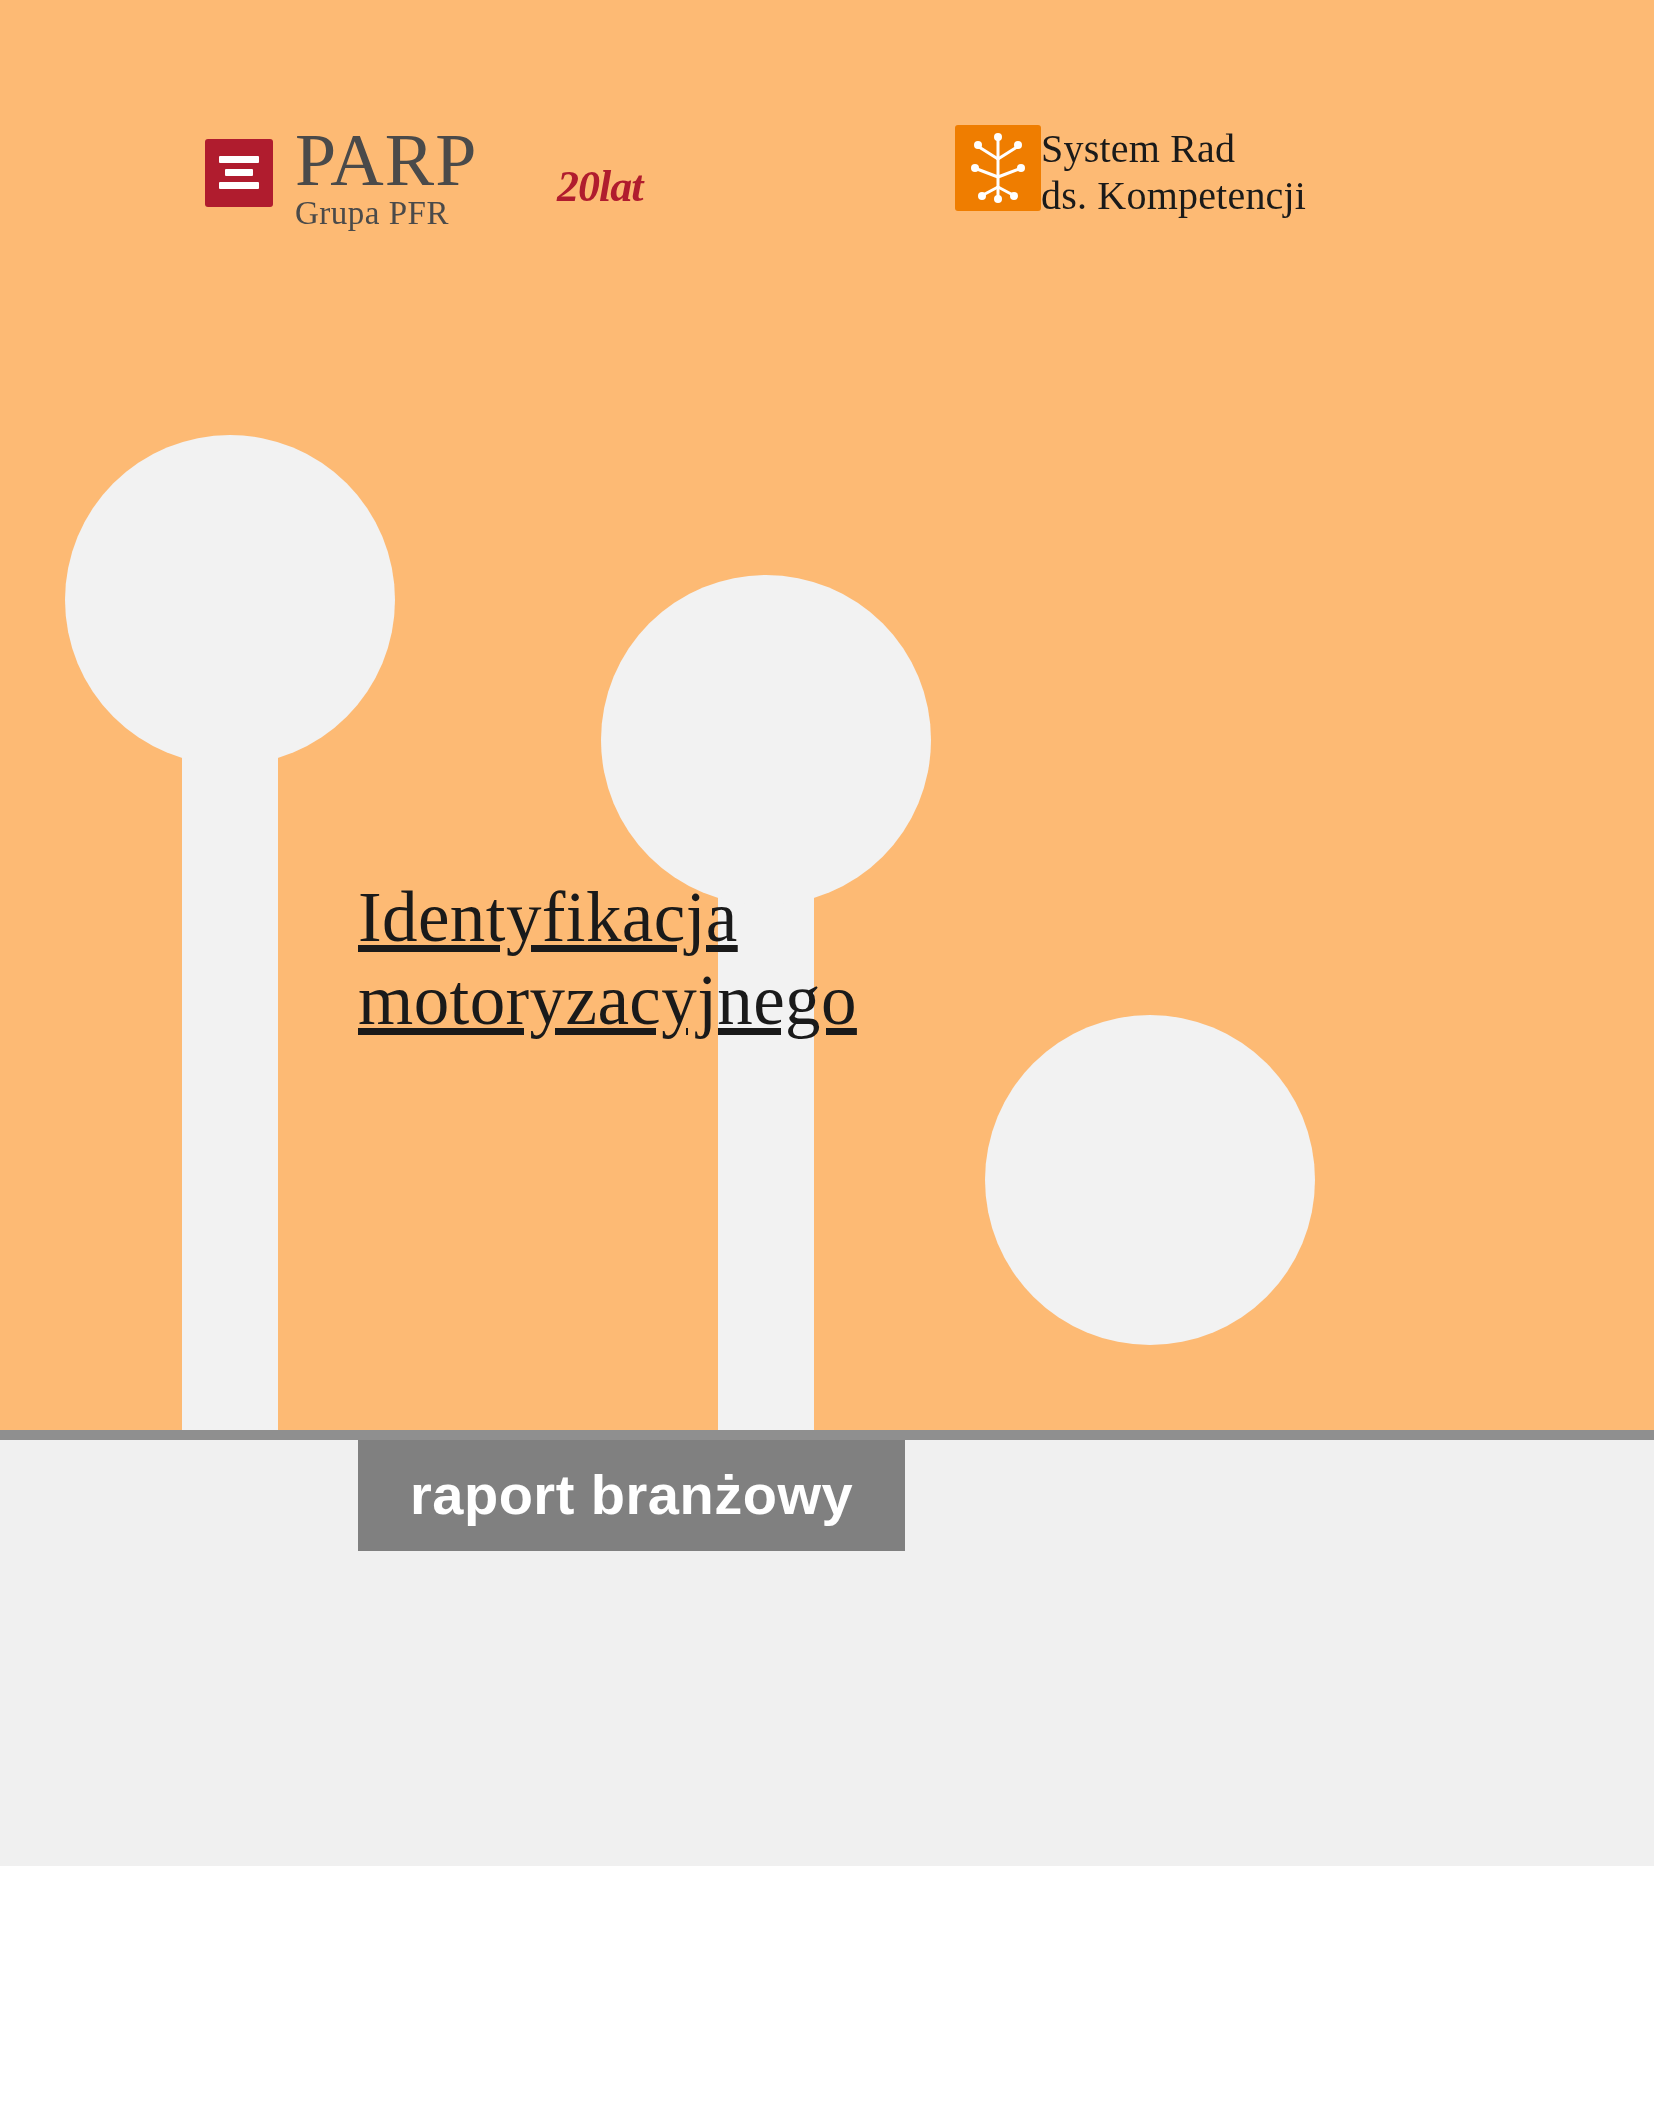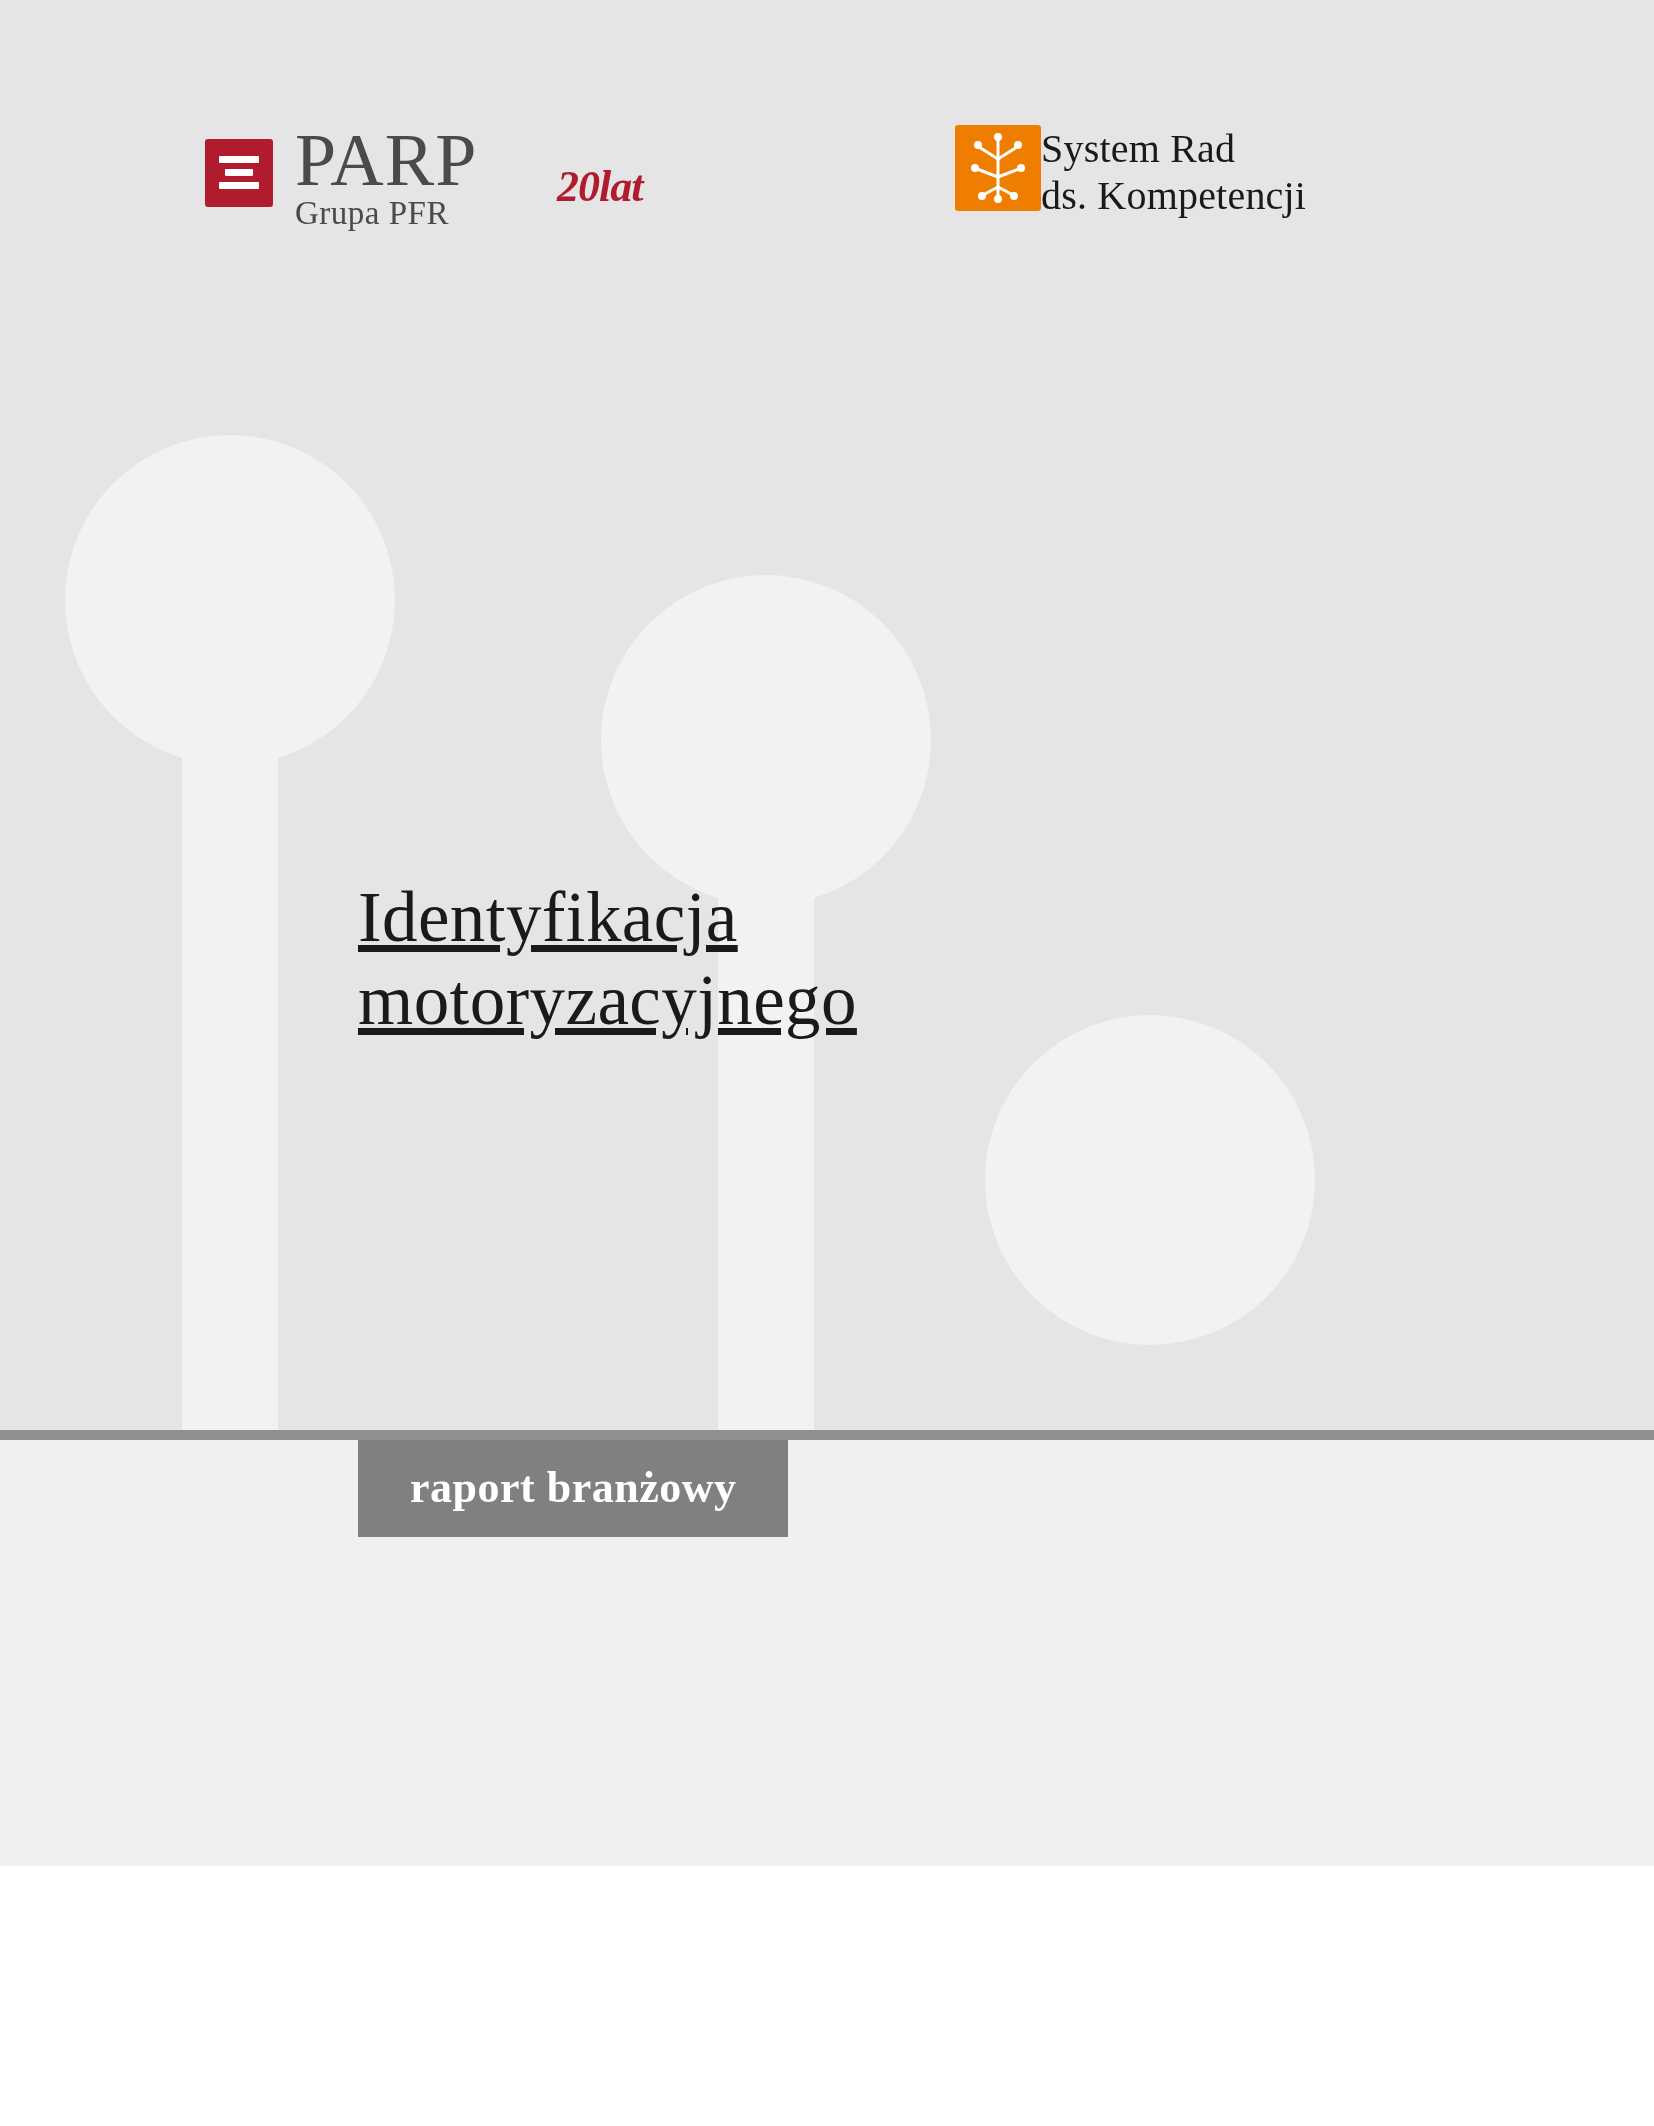--- a/index.html
+++ b/index.html
@@ -14,21 +14,21 @@
     overflow: hidden;
     position: relative;
   }
 
   
   .page {
     position: absolute;
     inset: 0;
     width: 1654px;
     height: 1866px;
-    background: #e5e5e5;
+    background: #fdba74;
     overflow: hidden;
   }
 
   
   .bg-art {
     position: absolute;
     left: 0;
     top: 0;
     width: 1654px;
     height: 2126px;
@@ -164,23 +164,23 @@
     text-decoration: underline;
   }
 
   
   .badge {
     position: absolute;
     left: 358px;
     top: 1440px;
     background: #808080;
     color: #ffffff;
-    font-family: Liberation Serif, serif;
+    font-family: Liberation Sans, sans-serif;
     font-weight: bold;
-    font-size: 44px;
+    font-size: 56px;
     letter-spacing: 0.5px;
     padding: 22px 52px 24px 52px;
     z-index: 6;
     display: inline-block;
   }
 </style>
 </head>
 <body>
 
 <div class="page">

